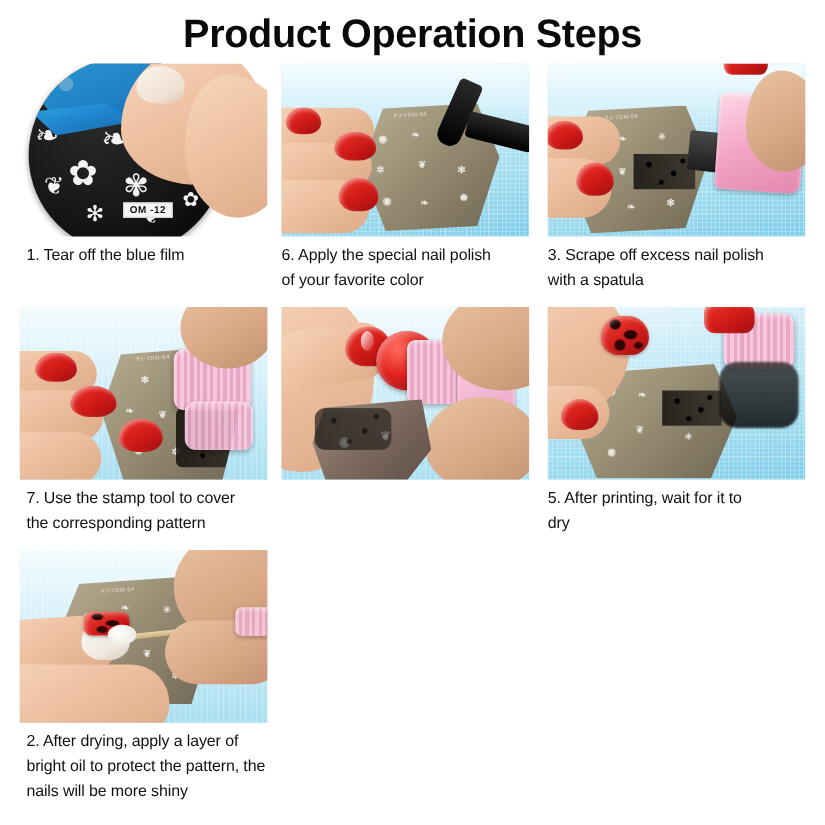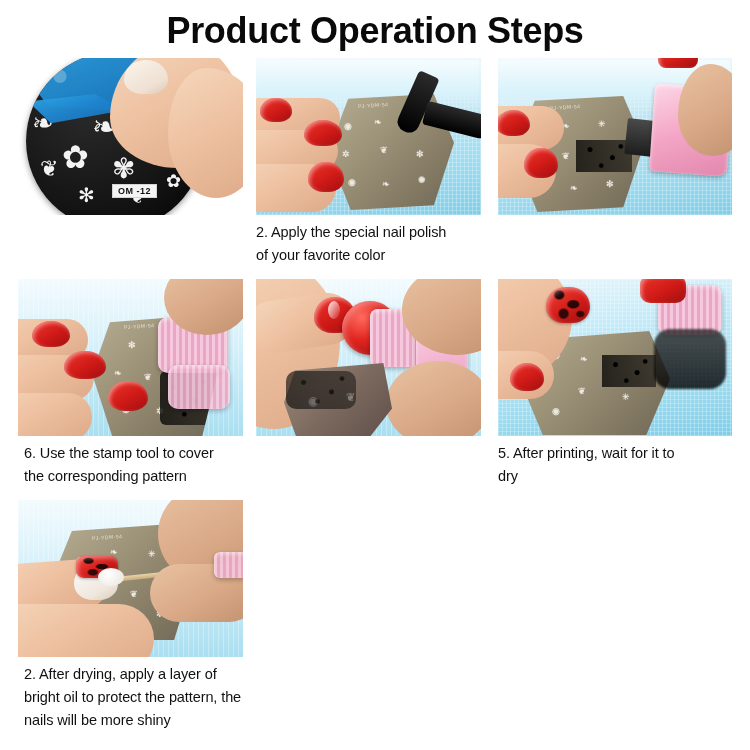--- a/index.html
+++ b/index.html
@@ -283,20 +283,21 @@
           </div>
           <div class="blue-film" style="left:2px; top:42px; width:96px; height:34px; clip-path:polygon(0% 22%, 70% 0%, 100% 48%, 24% 86%); opacity:.96;"></div>
 
           <div class="om-label" style="left:86px; top:132px;">OM -12</div>
         </div>
 
         <div class="skin" style="left:92px; top:-16px; width:132px; height:126px; border-radius:54% 46% 48% 52% / 60% 58% 42% 40%;"></div>
         <div class="skin soft" style="left:150px; top:10px; width:96px; height:130px; border-radius:40% 60% 50% 50% / 50% 50% 50% 50%;"></div>
         <div class="nail-white" style="left:106px; top:2px; width:44px; height:34px; opacity:.8;"></div>
       </div>
+      <div class="caption c1">1. Tear off the blue film</div>
     </div>
 
     <div class="step-cell c2">
       <div class="photo">
         <div class="bg-cloth"></div>
         <div class="blurtop"></div>
 
         <div class="plate-hex" style="left:72px; top:36px; width:126px; height:116px;">
           <div class="plate-code" style="left:30px; top:8px;">PJ-YDM-54</div>
           <div class="plate-motifs">
@@ -315,21 +316,21 @@
         <div class="brush" style="left:150px; top:14px; width:22px; height:62px; transform:rotate(24deg); border-radius:4px 4px 10px 10px;"></div>
         <div class="brush" style="left:168px; top:50px; width:62px; height:24px; transform:rotate(14deg); border-radius:4px;"></div>
 
         <div class="skin" style="left:-34px; top:40px; width:118px; height:40px; border-radius:24px;"></div>
         <div class="skin" style="left:-34px; top:72px; width:116px; height:42px; border-radius:24px;"></div>
         <div class="skin" style="left:-30px; top:106px; width:110px; height:48px; border-radius:26px;"></div>
         <div class="nail-red" style="left:4px; top:40px; width:32px; height:24px;"></div>
         <div class="nail-red" style="left:48px; top:62px; width:38px; height:26px;"></div>
         <div class="nail-red" style="left:52px; top:104px; width:36px; height:30px;"></div>
       </div>
-      <div class="caption">2. Apply the special nail polish
+      <div class="caption">6. Apply the special nail polish
 of your favorite color</div>
     </div>
 
     <div class="step-cell c3">
       <div class="photo wide">
         <div class="bg-cloth"></div>
         <div class="blurtop"></div>
 
         <div class="plate-hex" style="left:16px; top:38px; width:130px; height:116px;">
           <div class="plate-code" style="left:36px; top:8px;">PJ-YDM-54</div>
@@ -349,20 +350,22 @@
         <div class="scraper-edge" style="left:128px; top:62px; width:38px; height:36px; transform:rotate(6deg);"></div>
         <div class="scraper" style="left:154px; top:28px; width:78px; height:88px; transform:rotate(4deg);"></div>
         <div class="skin dark" style="left:180px; top:6px; width:70px; height:92px; border-radius:46% 54% 50% 50% / 56% 56% 44% 44%;"></div>
         <div class="nail-red" style="left:160px; top:-12px; width:40px; height:22px; border-radius:8px;"></div>
 
         <div class="skin" style="left:-42px; top:48px; width:108px; height:44px; border-radius:26px;"></div>
         <div class="skin" style="left:-44px; top:86px; width:102px; height:54px; border-radius:28px;"></div>
         <div class="nail-red" style="left:-2px; top:52px; width:34px; height:26px;"></div>
         <div class="nail-red" style="left:26px; top:90px; width:34px; height:30px;"></div>
       </div>
+      <div class="caption">3. Scrape off excess nail polish
+with a spatula</div>
     </div>
   </div>
 
   <div class="step-row" style="margin-top:12px;">
 
     <div class="step-cell c1">
       <div class="photo">
         <div class="bg-cloth pale"></div>
 
         <div class="plate-hex" style="left:74px; top:36px; width:128px; height:122px; clip-path:polygon(14% 6%, 86% 0%, 100% 40%, 86% 100%, 16% 100%, 0% 48%);">
@@ -381,21 +384,21 @@
         <div class="stamper-cap" style="left:150px; top:86px; width:62px; height:44px; border-radius:10px; opacity:.92;"></div>
         <div class="skin dark" style="left:146px; top:-18px; width:86px; height:74px; border-radius:50%;"></div>
 
         <div class="skin" style="left:-48px; top:40px; width:118px; height:42px; border-radius:26px;"></div>
         <div class="skin" style="left:-48px; top:76px; width:124px; height:46px; border-radius:26px;"></div>
         <div class="skin" style="left:-44px; top:114px; width:118px; height:48px; border-radius:26px;"></div>
         <div class="nail-red" style="left:14px; top:42px; width:38px; height:26px;"></div>
         <div class="nail-red" style="left:46px; top:72px; width:42px; height:28px;"></div>
         <div class="nail-red" style="left:90px; top:102px; width:40px; height:30px;"></div>
       </div>
-      <div class="caption c1">6. Use the stamp tool to cover
+      <div class="caption c1">7. Use the stamp tool to cover
 the corresponding pattern</div>
     </div>
 
     <div class="step-cell c2">
       <div class="photo">
         <div class="bg-cloth pale"></div>
 
         <div class="skin" style="left:-56px; top:-20px; width:140px; height:170px; border-radius:48% 52% 46% 54% / 52% 48% 52% 48%;"></div>
         <div class="skin" style="left:-10px; top:18px; width:108px; height:52px; border-radius:26px; transform:rotate(-8deg);"></div>
         <div class="nail-red" style="left:58px; top:18px; width:42px; height:36px;"></div>

